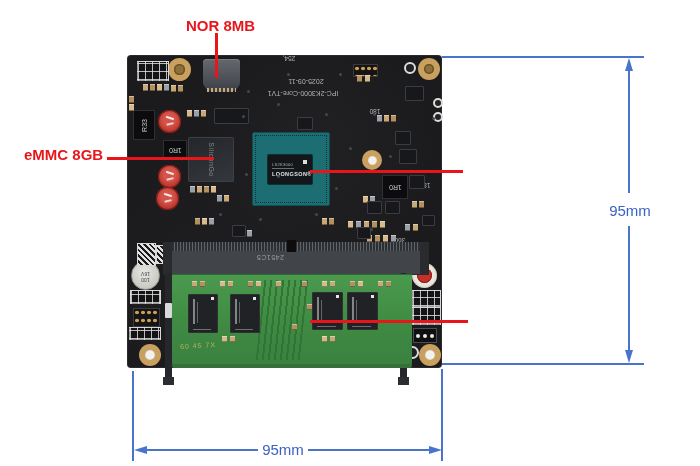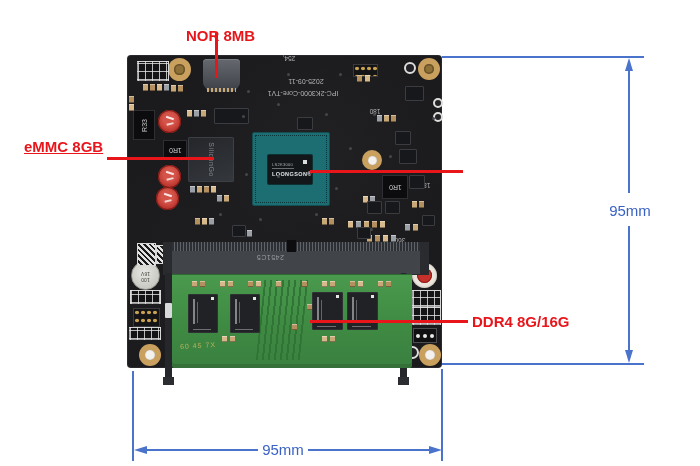--- a/index.html
+++ b/index.html
@@ -324,23 +324,22 @@
         <div style="position: absolute; left: 150px; top: 120px; width: 3px; height: 3px; border-radius: 50%; background: rgb(70, 71, 75);"></div>
         <div style="position: absolute; left: 225px; top: 115px; width: 3px; height: 3px; border-radius: 50%; background: rgb(70, 71, 75);"></div>
       </div>
   </div>
 
   <div class="leader" style="left:215px;top:33px;width:3px;height:45px;"></div>
   <div class="leader" style="left:107px;top:157px;width:107px;height:3px;"></div>
   <div class="leader" style="left:310px;top:170px;width:153px;height:3px;"></div>
   <div class="leader" style="left:310px;top:320px;width:158px;height:3px;"></div>
 
-  <div class="ann" style="left:186px;top:27px;">NOR 8MB</div>
-  <div class="ann" style="left:24px;top:138px;text-decoration:underline;">eMMC 8GB</div>
-  <div class="ann" style="left:472px;top:313px;">DDR4 8G/16G</div>
+  <div class="ann" style="left:186px;top:17px;">NOR 8MB</div>
+  <div class="ann" style="left:24px;top:146px;">eMMC 8GB</div>
 
   <div class="dline" style="left:442px;top:56px;width:202px;height:1.5px;"></div>
   <div class="arr up" style="left:625px;top:58px;"></div>
   <div class="dline" style="left:628px;top:70px;width:1.5px;height:123px;"></div>
   <div class="dtext" style="left:605px;top:202px;width:50px;">95mm</div>
   <div class="dline" style="left:628px;top:226px;width:1.5px;height:125px;"></div>
   <div class="arr down" style="left:625px;top:350px;"></div>
   <div class="dline" style="left:442px;top:363px;width:202px;height:1.5px;"></div>
 
   <div class="dline" style="left:132px;top:371px;width:1.5px;height:90px;"></div>

